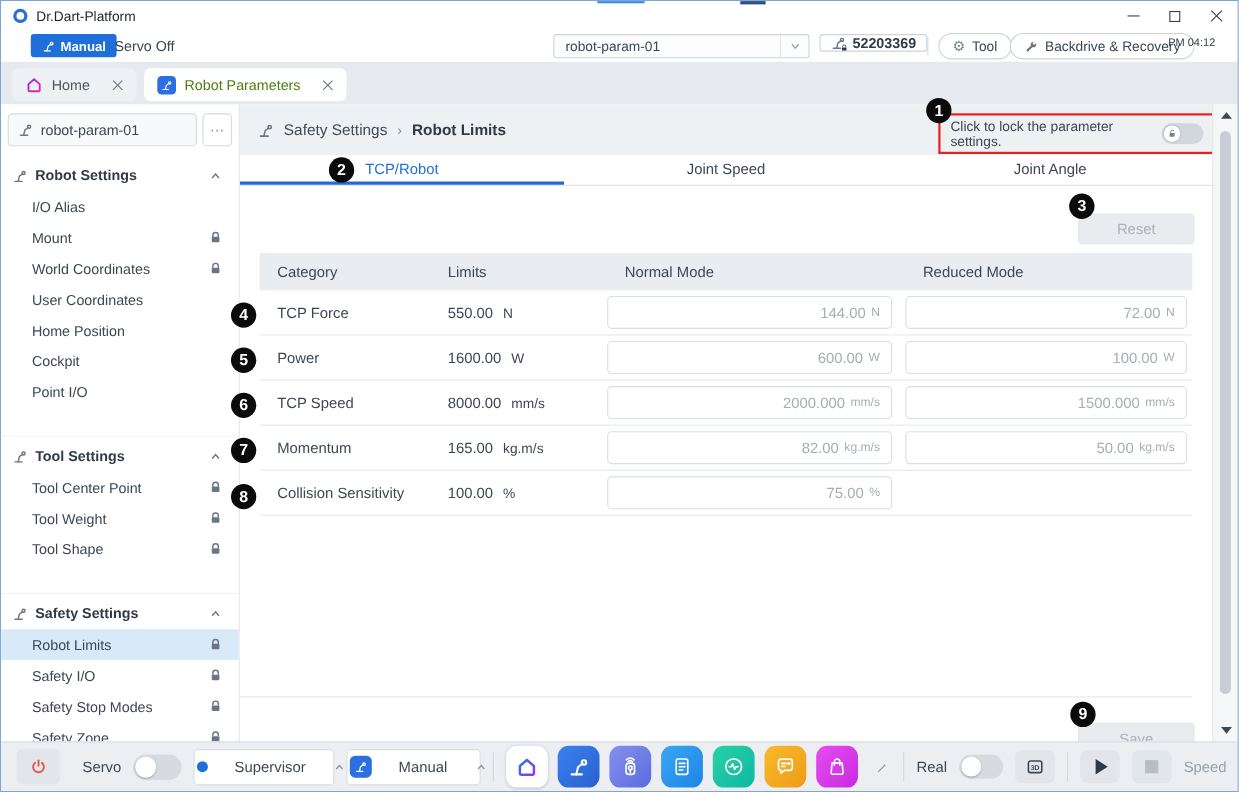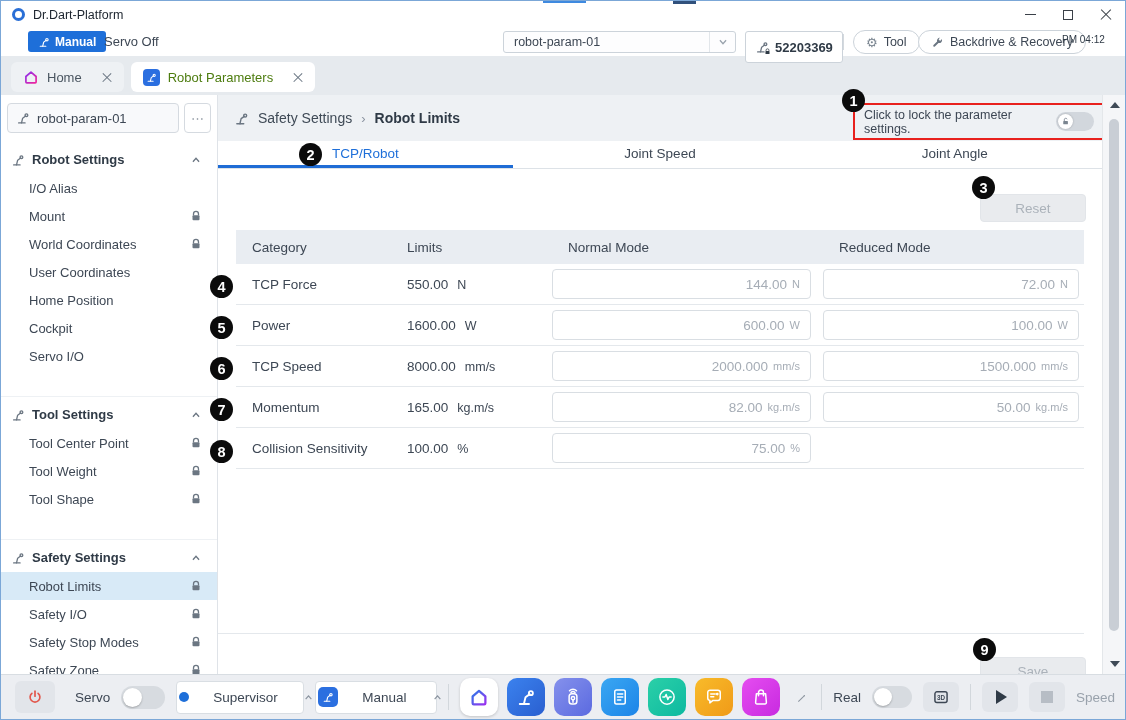--- a/index.html
+++ b/index.html
@@ -28,21 +28,21 @@
 
   
   .toolbar{position:relative;height:28px;background:#fff;}
   .mode-pill{position:absolute;left:27px;top:3px;height:21px;background:#1e6fd9;border-radius:3px;
     color:#fff;font-size:12px;font-weight:bold;display:flex;align-items:center;gap:5px;padding:0 10px;}
   .servo-off{position:absolute;left:103px;top:6px;font-size:13px;color:#3d4754;}
   .tb-select{position:absolute;left:502px;top:3px;width:233px;height:22px;border:1px solid #ccd3da;border-radius:3px;
     background:#fdfdfe;display:flex;align-items:center;font-size:12.5px;color:#3d4754;}
   .tb-select .txt{padding-left:10px;flex:1;}
   .tb-select .chev-cell{width:26px;height:100%;border-left:1px solid #e2e6ea;display:flex;align-items:center;justify-content:center;color:#9aa3ad;}
-  .serial-box{position:absolute;left:744px;top:3px;height:32px;border:1px solid #ccd3da;border-radius:3px;background:#fff;
+  .serial-box{position:absolute;left:744px;top:3px;height:16px;border:1px solid #ccd3da;border-radius:3px;background:#fff;
     display:flex;align-items:center;gap:6px;padding:0 9px;font-size:13px;font-weight:bold;color:#2f3a46;}
   .tb-div{position:absolute;left:842px;top:6px;width:1px;height:16px;background:#d4d9de;}
   .pill-btn{position:absolute;top:2px;height:24px;border:1px solid #ccd3da;border-radius:13px;background:#fff;
     display:flex;align-items:center;gap:6px;padding:0 12px;font-size:12.5px;color:#3d4754;}
   .tool-btn{left:852px;}
   .backdrive-btn{left:917px;}
   .gear-glyph{font-family:"DejaVu Sans",sans-serif;color:#7a8590;font-size:13px;line-height:1;}
   .clock{position:absolute;left:1061px;top:6px;font-size:10px;color:#2f3a46;}
 
   
@@ -354,21 +354,21 @@
         <div class="sb-item">
             <span>User Coordinates</span>
           </div>
         <div class="sb-item">
             <span>Home Position</span>
           </div>
         <div class="sb-item">
             <span>Cockpit</span>
           </div>
         <div class="sb-item">
-            <span>Servo I/O</span>
+            <span>Point I/O</span>
           </div>
       </div>
 
       <div class="sb-sec">
         <div class="sb-sec-h">
           <svg class="ic gray" width="14" height="14">
               <use href="#i-robot"></use>
             </svg>
           <span>Tool Settings</span>
           <svg class="ic chev" width="14" height="14">

